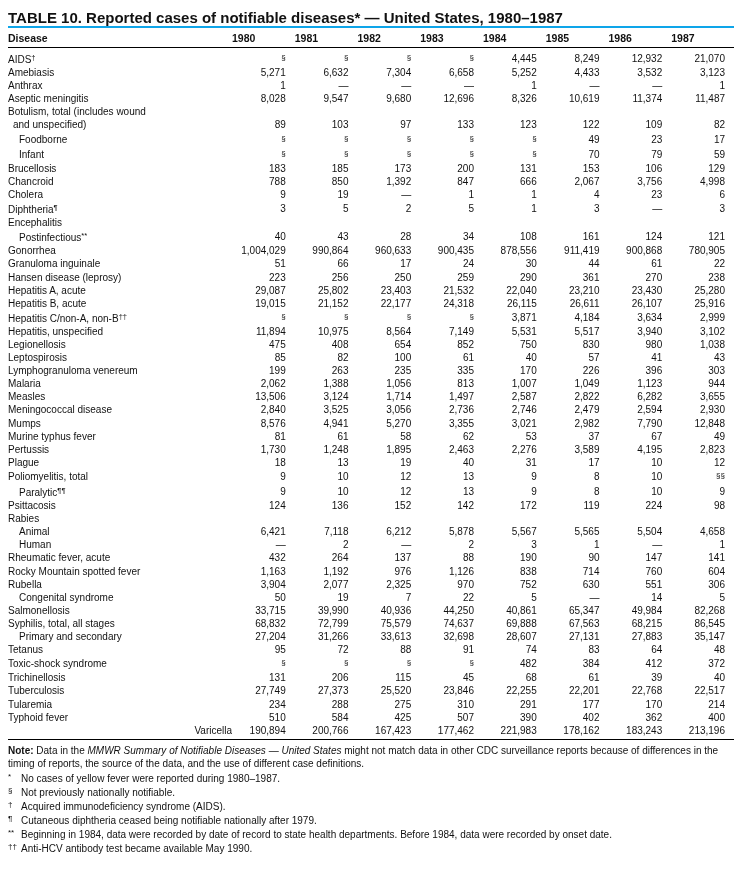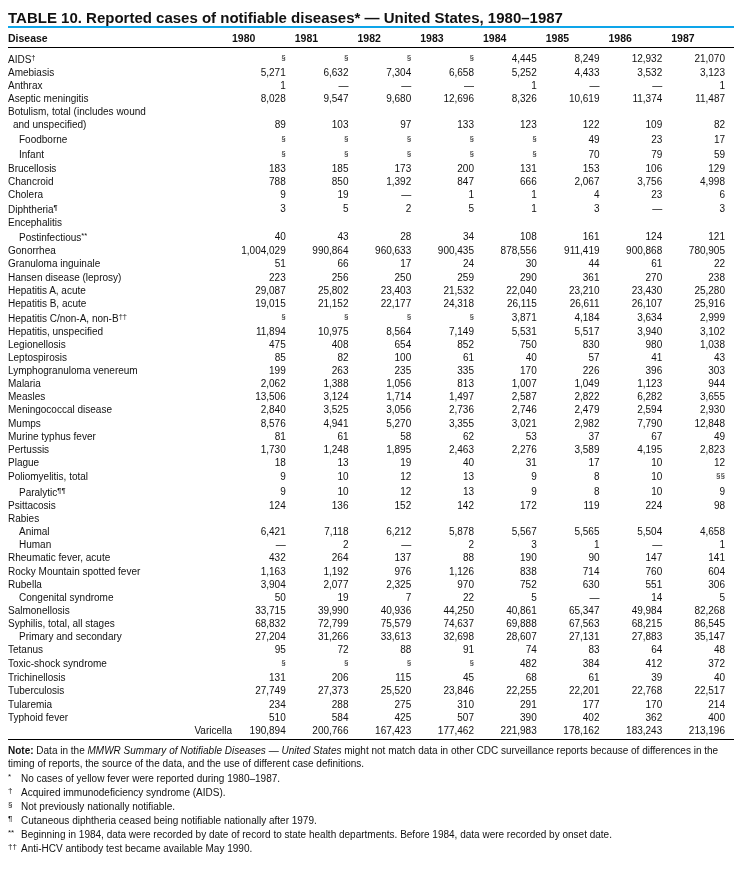--- a/index.html
+++ b/index.html
@@ -619,19 +619,19 @@
           <td class="val">183,243</td>
           <td class="val">213,196</td>
         </tr>
       </tbody>
   </table>
 
   <div class="note"><span class="b">Note:</span><span> Data in the </span><i>MMWR Summary of Notifiable Diseases — United States</i><span> might not match data in other CDC surveillance reports because of differences in the timing of reports, the source of the data, and the use of different case definitions.</span></div>
 
   <div class="footnotes" id="footnotes">
       <div class="fn"><span class="fsym">*</span><span>No cases of yellow fever were reported during 1980–1987.</span></div>
+      <div class="fn"><span class="fsym">§</span><span>Not previously nationally notifiable.</span></div>
       <div class="fn"><span class="fsym">†</span><span>Acquired immunodeficiency syndrome (AIDS).</span></div>
-      <div class="fn"><span class="fsym">§</span><span>Not previously nationally notifiable.</span></div>
       <div class="fn"><span class="fsym">¶</span><span>Cutaneous diphtheria ceased being notifiable nationally after 1979.</span></div>
       <div class="fn"><span class="fsym">**</span><span>Beginning in 1984, data were recorded by date of record to state health departments.  Before 1984, data were recorded by onset date.</span></div>
       <div class="fn"><span class="fsym">††</span><span>Anti-HCV antibody test became available May 1990.</span></div>
     </div>
 </div>
 
 </body></html>

